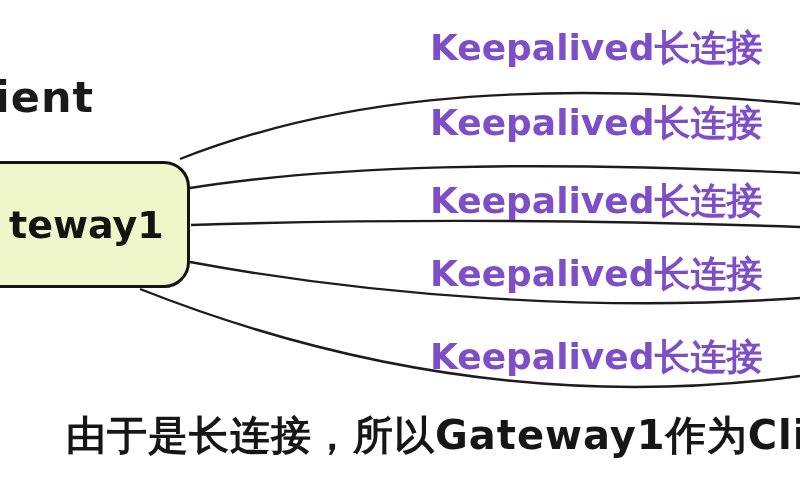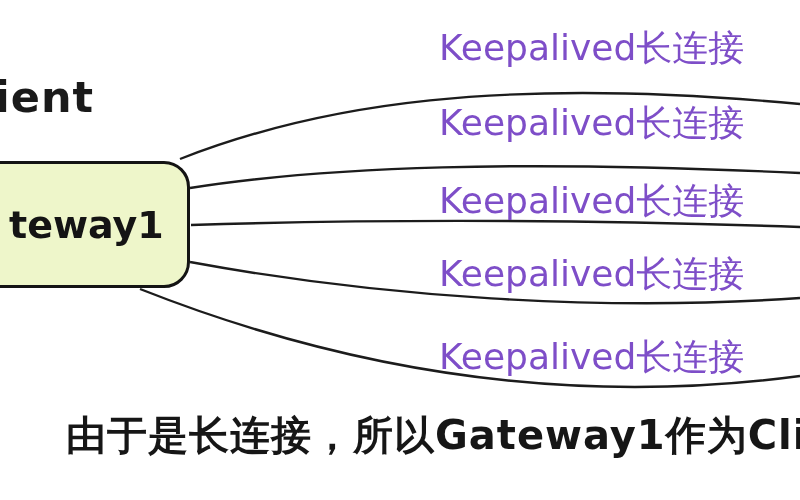--- a/index.html
+++ b/index.html
@@ -54,25 +54,24 @@
     padding-left: 56px;
     font-size: 38px;
     font-weight: 600;
     color: #141414;
     white-space: nowrap;
   }
   .conn-label {
     position: absolute;
     left: 430px;
     font-size: 36px;
-    font-weight: 400;
+    font-weight: 700;
     color: #7e4ec8;
     white-space: nowrap;
     line-height: 1.1;
-    margin-left: 9px;
   }
   .conn-label.l1 { top: 28px; }
   .conn-label.l2 { top: 103px; }
   .conn-label.l3 { top: 181px; }
   .conn-label.l4 { top: 254px; }
   .conn-label.l5 { top: 337px; }
   .caption {
     position: absolute;
     left: 66px;
     top: 408px;

